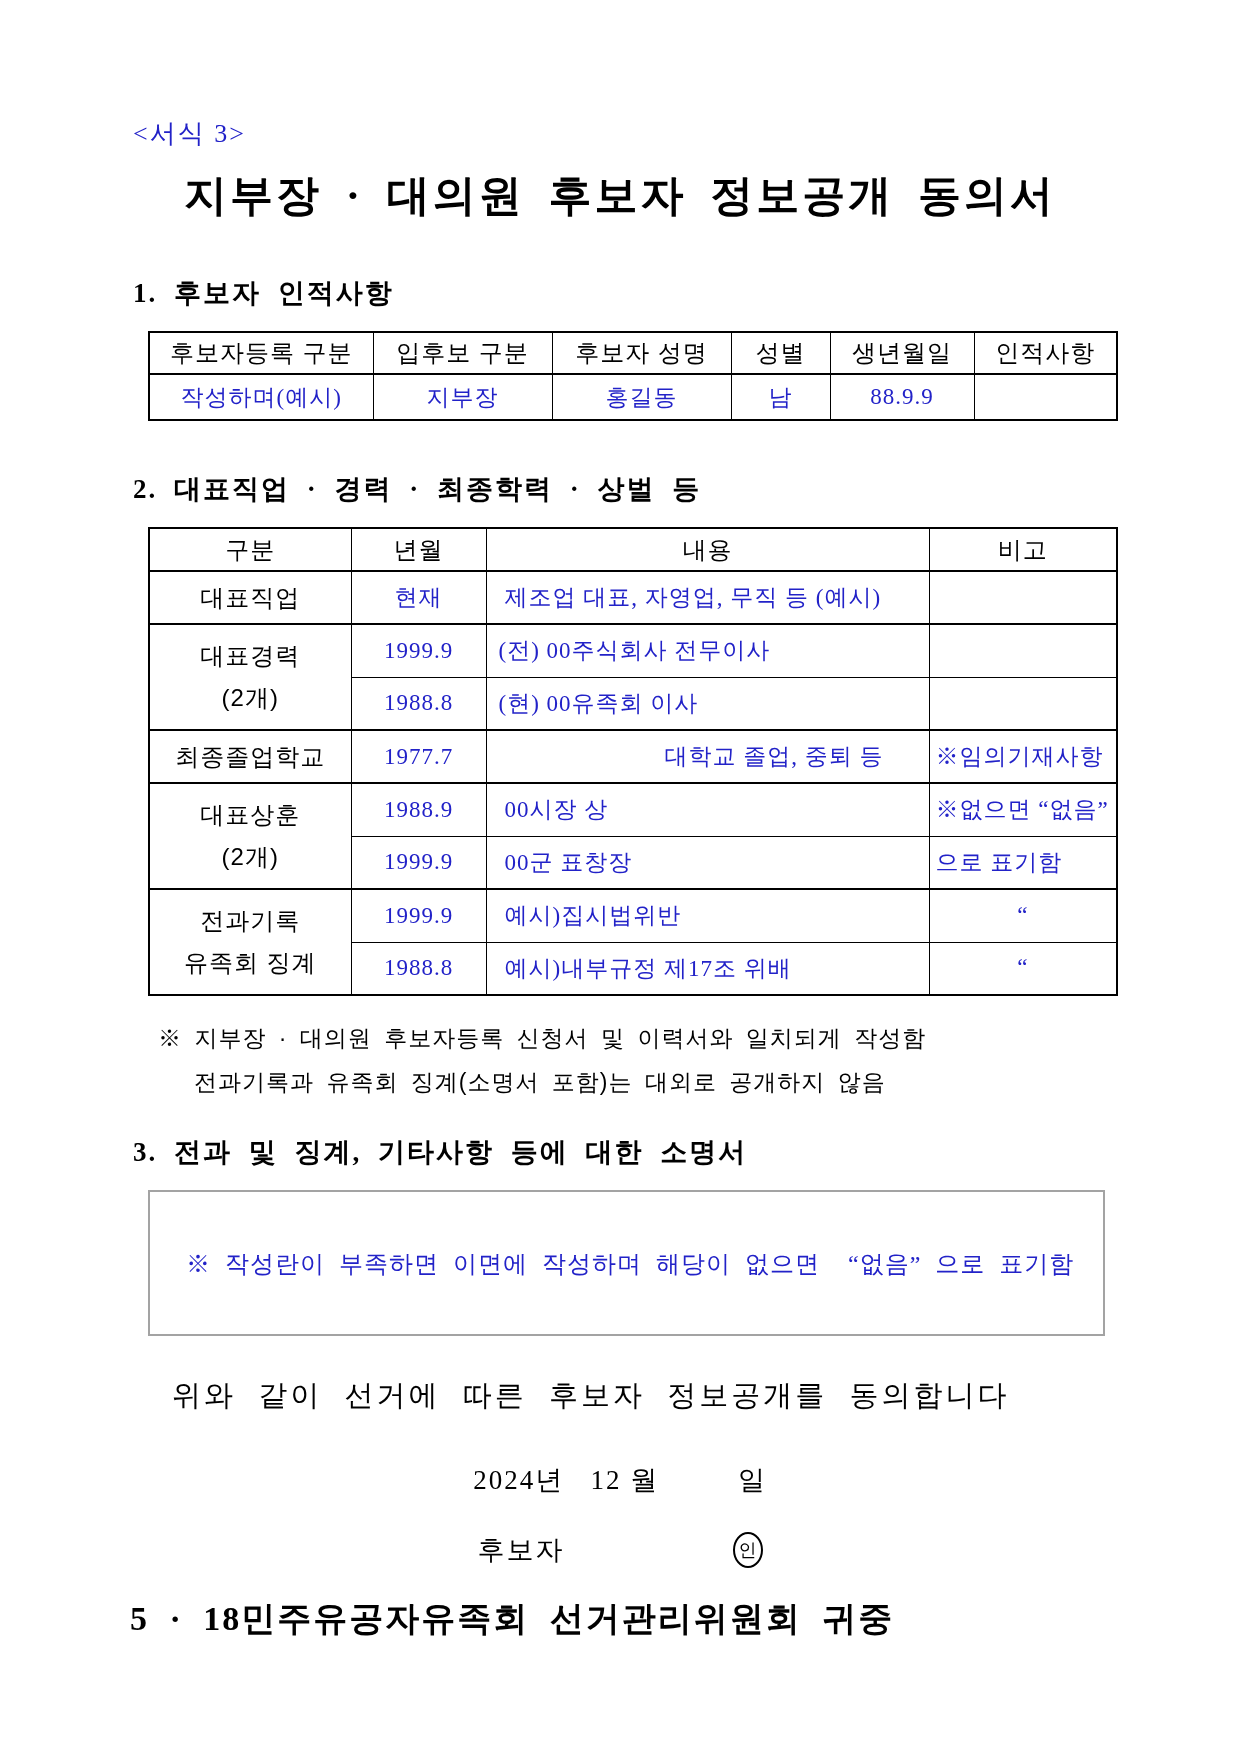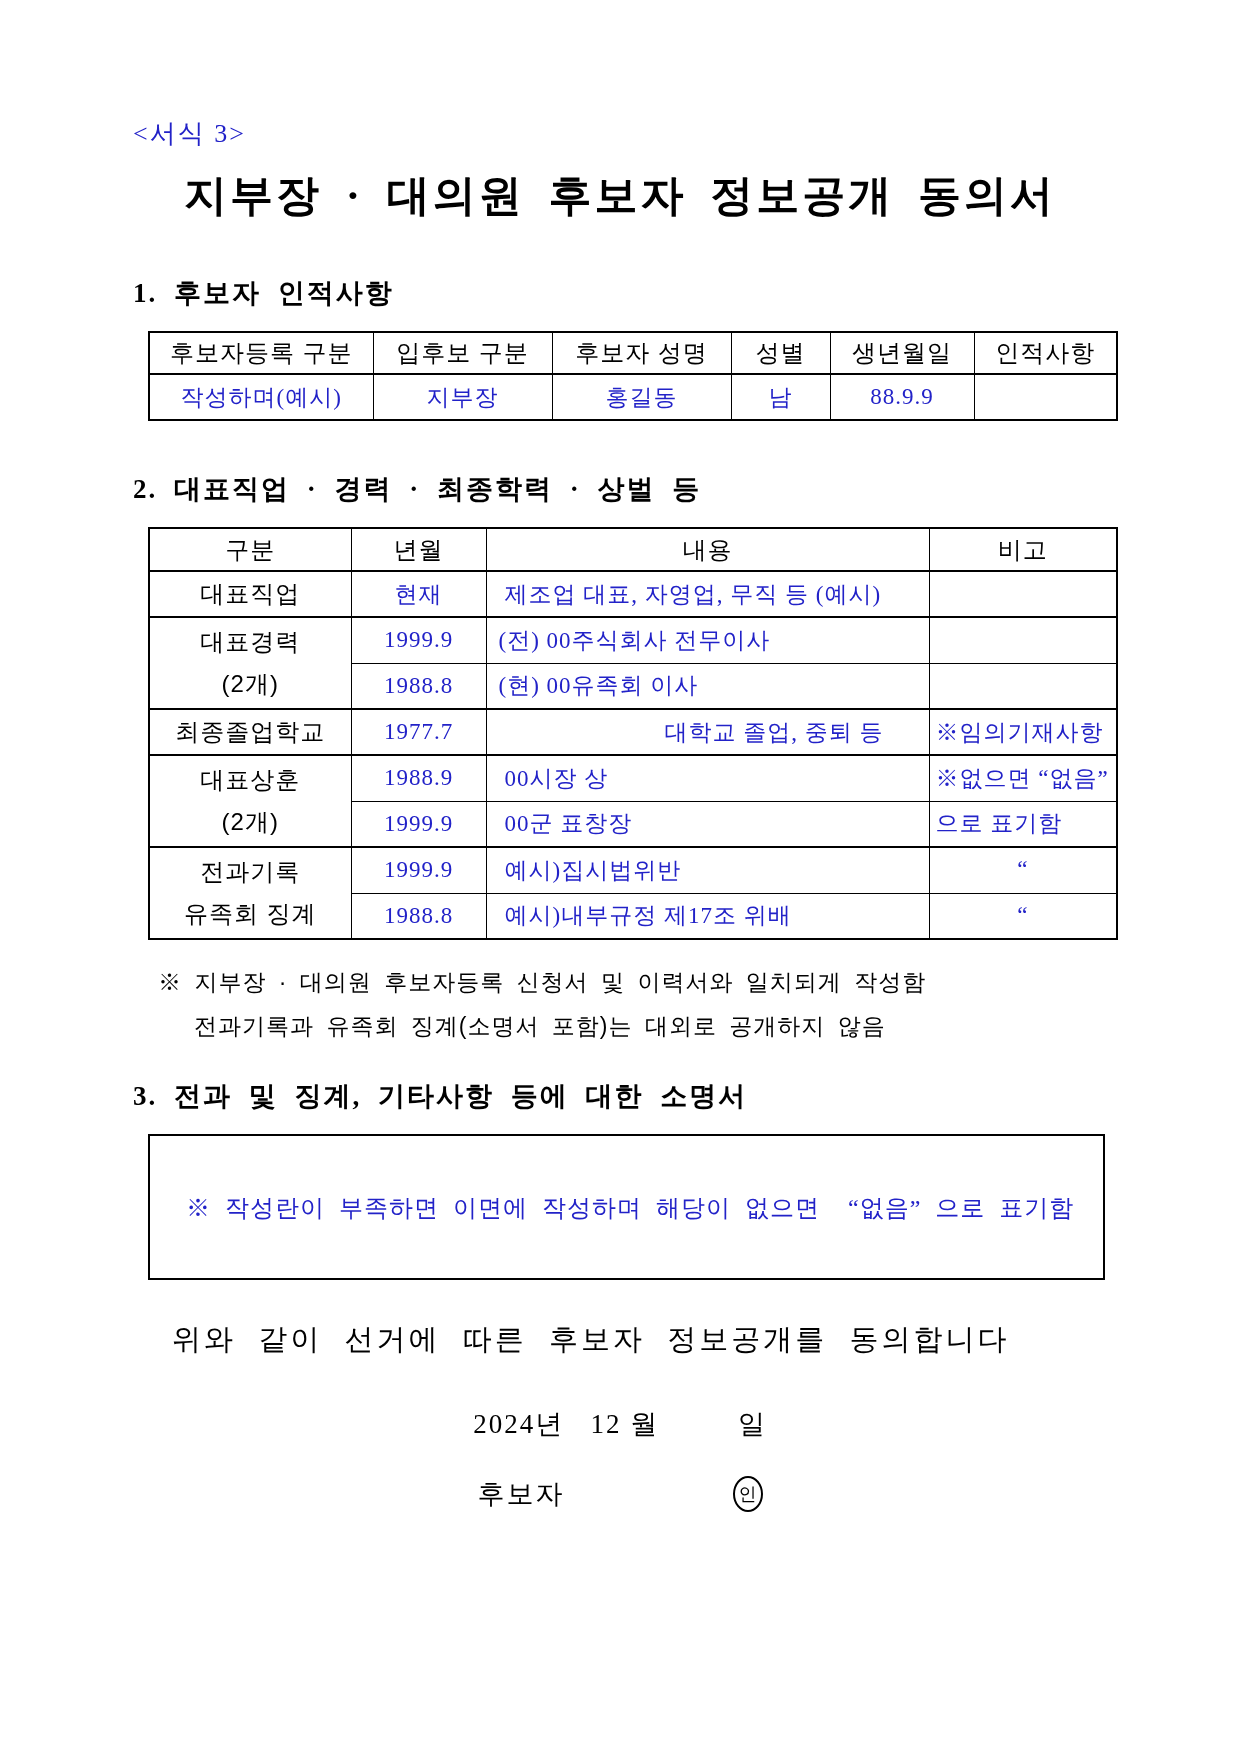--- a/index.html
+++ b/index.html
@@ -65,21 +65,21 @@
   .t1 .hrow th { border-bottom: 2px solid #000; }
   .t1 td {
     color: var(--blue);
     font-size: 23px;
     text-align: center;
     letter-spacing: 1px;
   }
 
   .t2 { margin-top: 20px; }
   .t2 .hrow { height: 43px; }
-  .t2 tr    { height: 46px; }
+  .t2 tr    { height: 53px; }
   .t2 .hrow th { border-bottom: 2px solid #000; }
   .t2 tr.grp td { border-top: 2px solid #000; }
   .t2 td.cat {
     font-family: "Liberation Sans", sans-serif;
     font-size: 24px;
     text-align: center;
     letter-spacing: 1px;
     line-height: 42px;
   }
   .t2 td.val {
@@ -101,21 +101,21 @@
     line-height: 44px;
     letter-spacing: 1px;
     word-spacing: 5px;
   }
   .footnotes .fn2 { padding-left: 36px; }
 
   .exp-box {
     margin: 20px 0 0 148px;
     width: 957px;
     height: 146px;
-    border: 2px solid #000000;
+    border: 2px solid #a3a3a3;
   }
   .exp-box .box-note {
     margin: 56px 0 0 36px;
     color: var(--blue);
     font-size: 24px;
     letter-spacing: 1px;
     word-spacing: 7px;
     white-space: pre;
   }
 
@@ -286,14 +286,15 @@
 
   <div class="agreement">위와 같이 선거에 따른 후보자 정보공개를 동의합니다</div>
 
   <div class="date-line">2024년   12 월         일</div>
 
   <div class="signer-line">
     <span>후보자</span>
     <span class="seal">인</span>
   </div>
 
+  <div class="recipient">5 · 18민주유공자유족회 선거관리위원회 귀중</div>
 
 </div>
 
 </body></html>

